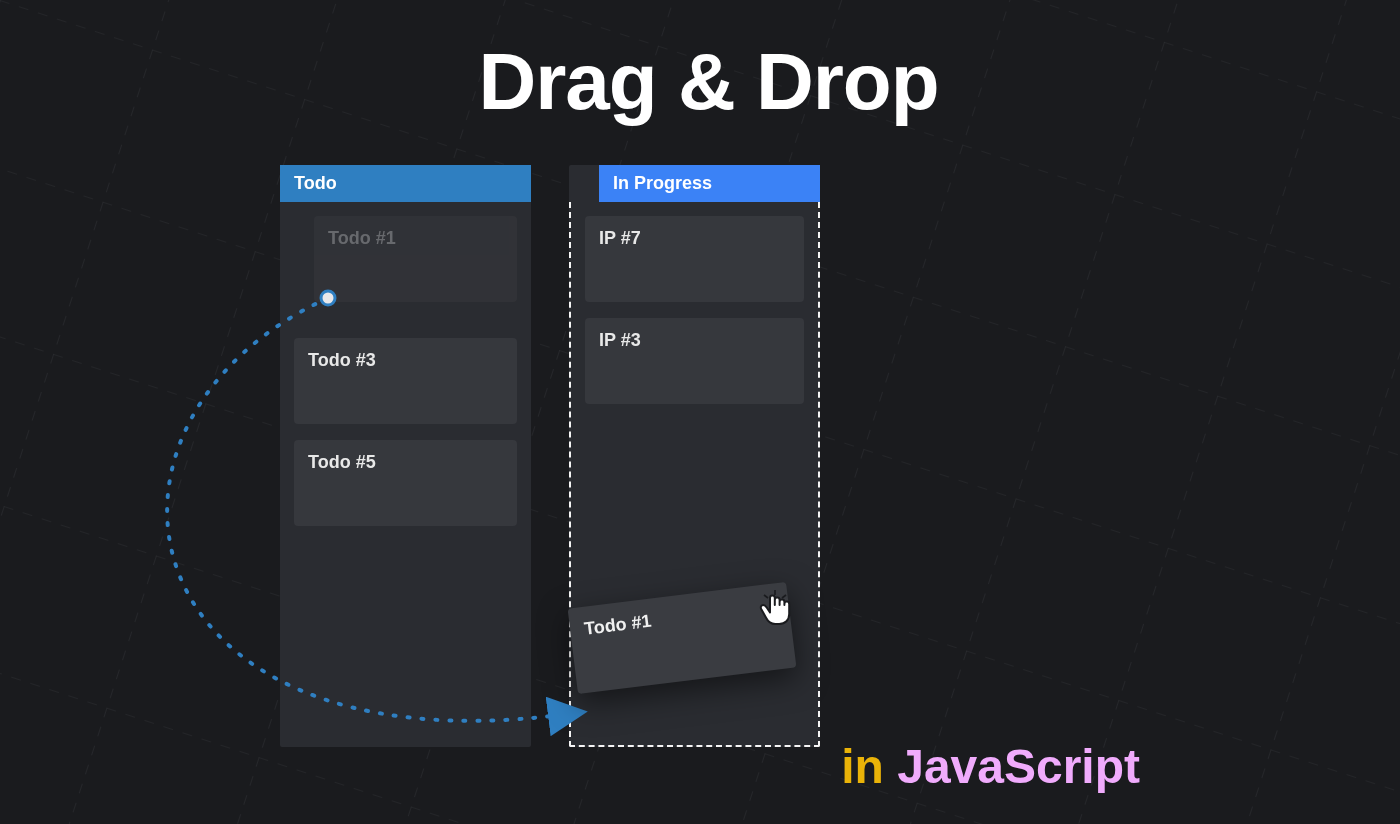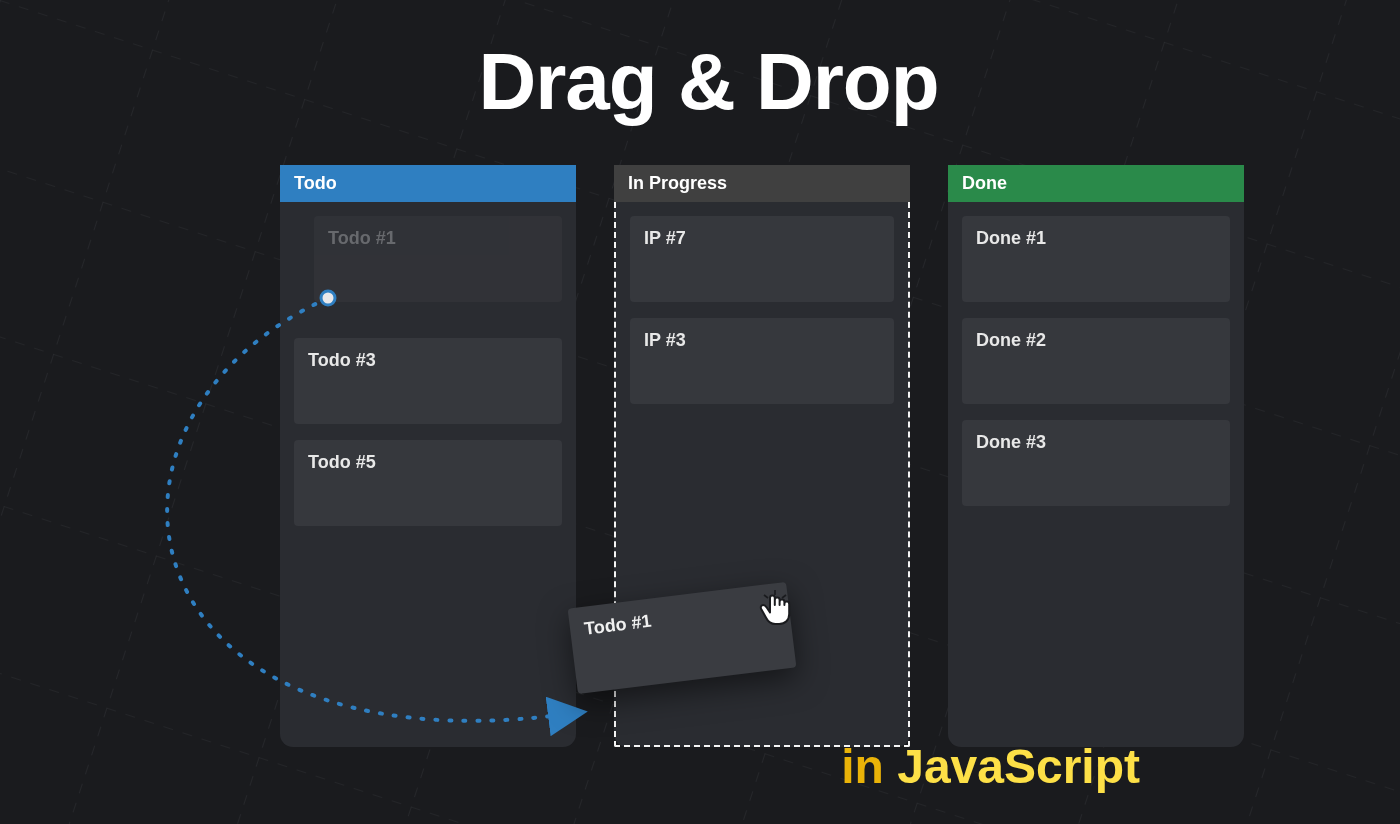--- a/index.html
+++ b/index.html
@@ -32,43 +32,43 @@
   }
   .subtitle {
     position: absolute;
     bottom: 30px;
     right: 260px;
     font-size: 48px;
     font-weight: 800;
     z-index: 5;
   }
   .subtitle .in { color: #eab308; margin-left: 28px; }
-  .subtitle .js { color: #fde047; margin-top: 36px; }
+  .subtitle .js { color: #f0abfc; margin-top: 36px; }
   .board {
     position: absolute;
     top: 165px;
     left: 280px;
     display: flex;
     gap: 38px;
     z-index: 3;
   }
   .column {
-    width: 296px;
+    width: 251px;
     background: #2a2c31;
-    border-radius: 13px;
+    border-radius: 2px;
     position: relative;
   }
   .column-header {
     padding: 8px 14px;
     font-size: 18px;
     font-weight: 700;
     color: #ffffff;
   }
   .column.todo .column-header { background: #2f7fc1; }
-  .column.progress .column-header { background: #404040; }
+  .column.progress .column-header { background: #3b82f6; margin-left: 30px; }
   .column.done .column-header { background: #2a8a4a; }
   .column-body {
     padding: 14px;
     min-height: 510px;
     display: flex;
     flex-direction: column;
     gap: 16px;
   }
   .column.progress .column-body {
     border: 2px dashed #f5f5f5;
@@ -149,28 +149,20 @@
   </div>
 
   <div class="column progress">
     <div class="column-header">In Progress</div>
     <div class="column-body">
       <div class="card">IP #7</div>
       <div class="card">IP #3</div>
     </div>
   </div>
 
-  <div class="column done">
-    <div class="column-header">Done</div>
-    <div class="column-body">
-      <div class="card">Done #1</div>
-      <div class="card">Done #2</div>
-      <div class="card">Done #3</div>
-    </div>
-  </div>
 
 </div>
 
 <svg class="drag-path" width="1400" height="824">
   <defs>
     <marker id="arrowhead" markerWidth="14" markerHeight="14" refX="3" refY="5" orient="auto">
       <path d="M0,0 L10,5 L0,10 Z" fill="#2f7fc1"></path>
     </marker>
   </defs>
   <path d="M 328 298 C 60 420, 120 770, 560 715" fill="none" stroke="#2f7fc1" stroke-width="4" stroke-dasharray="2 12" stroke-linecap="round" marker-end="url(#arrowhead)"></path>

